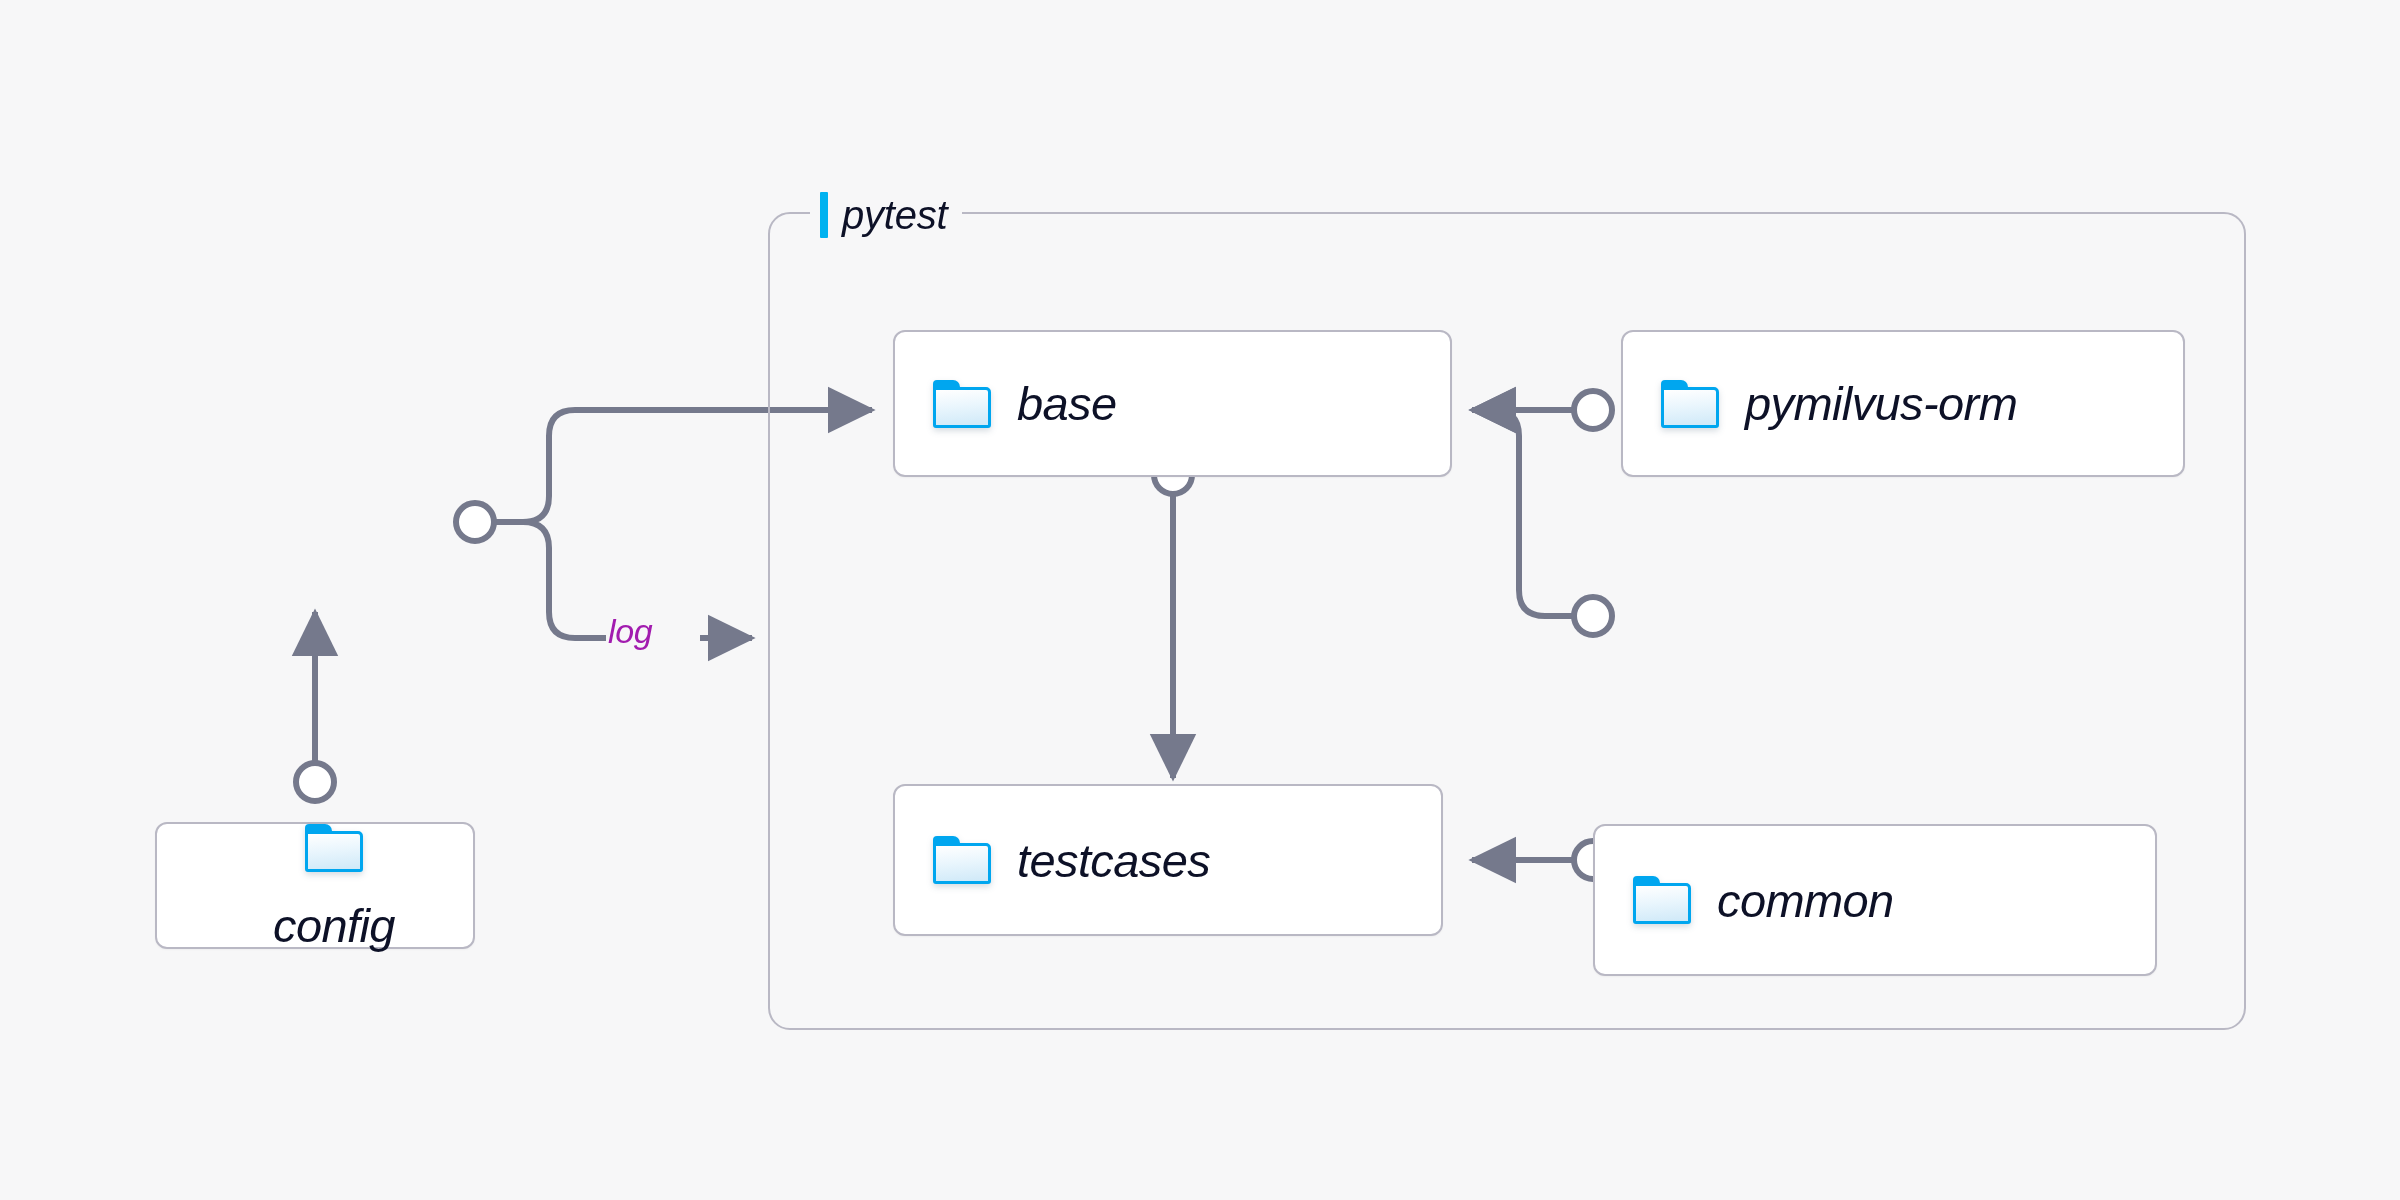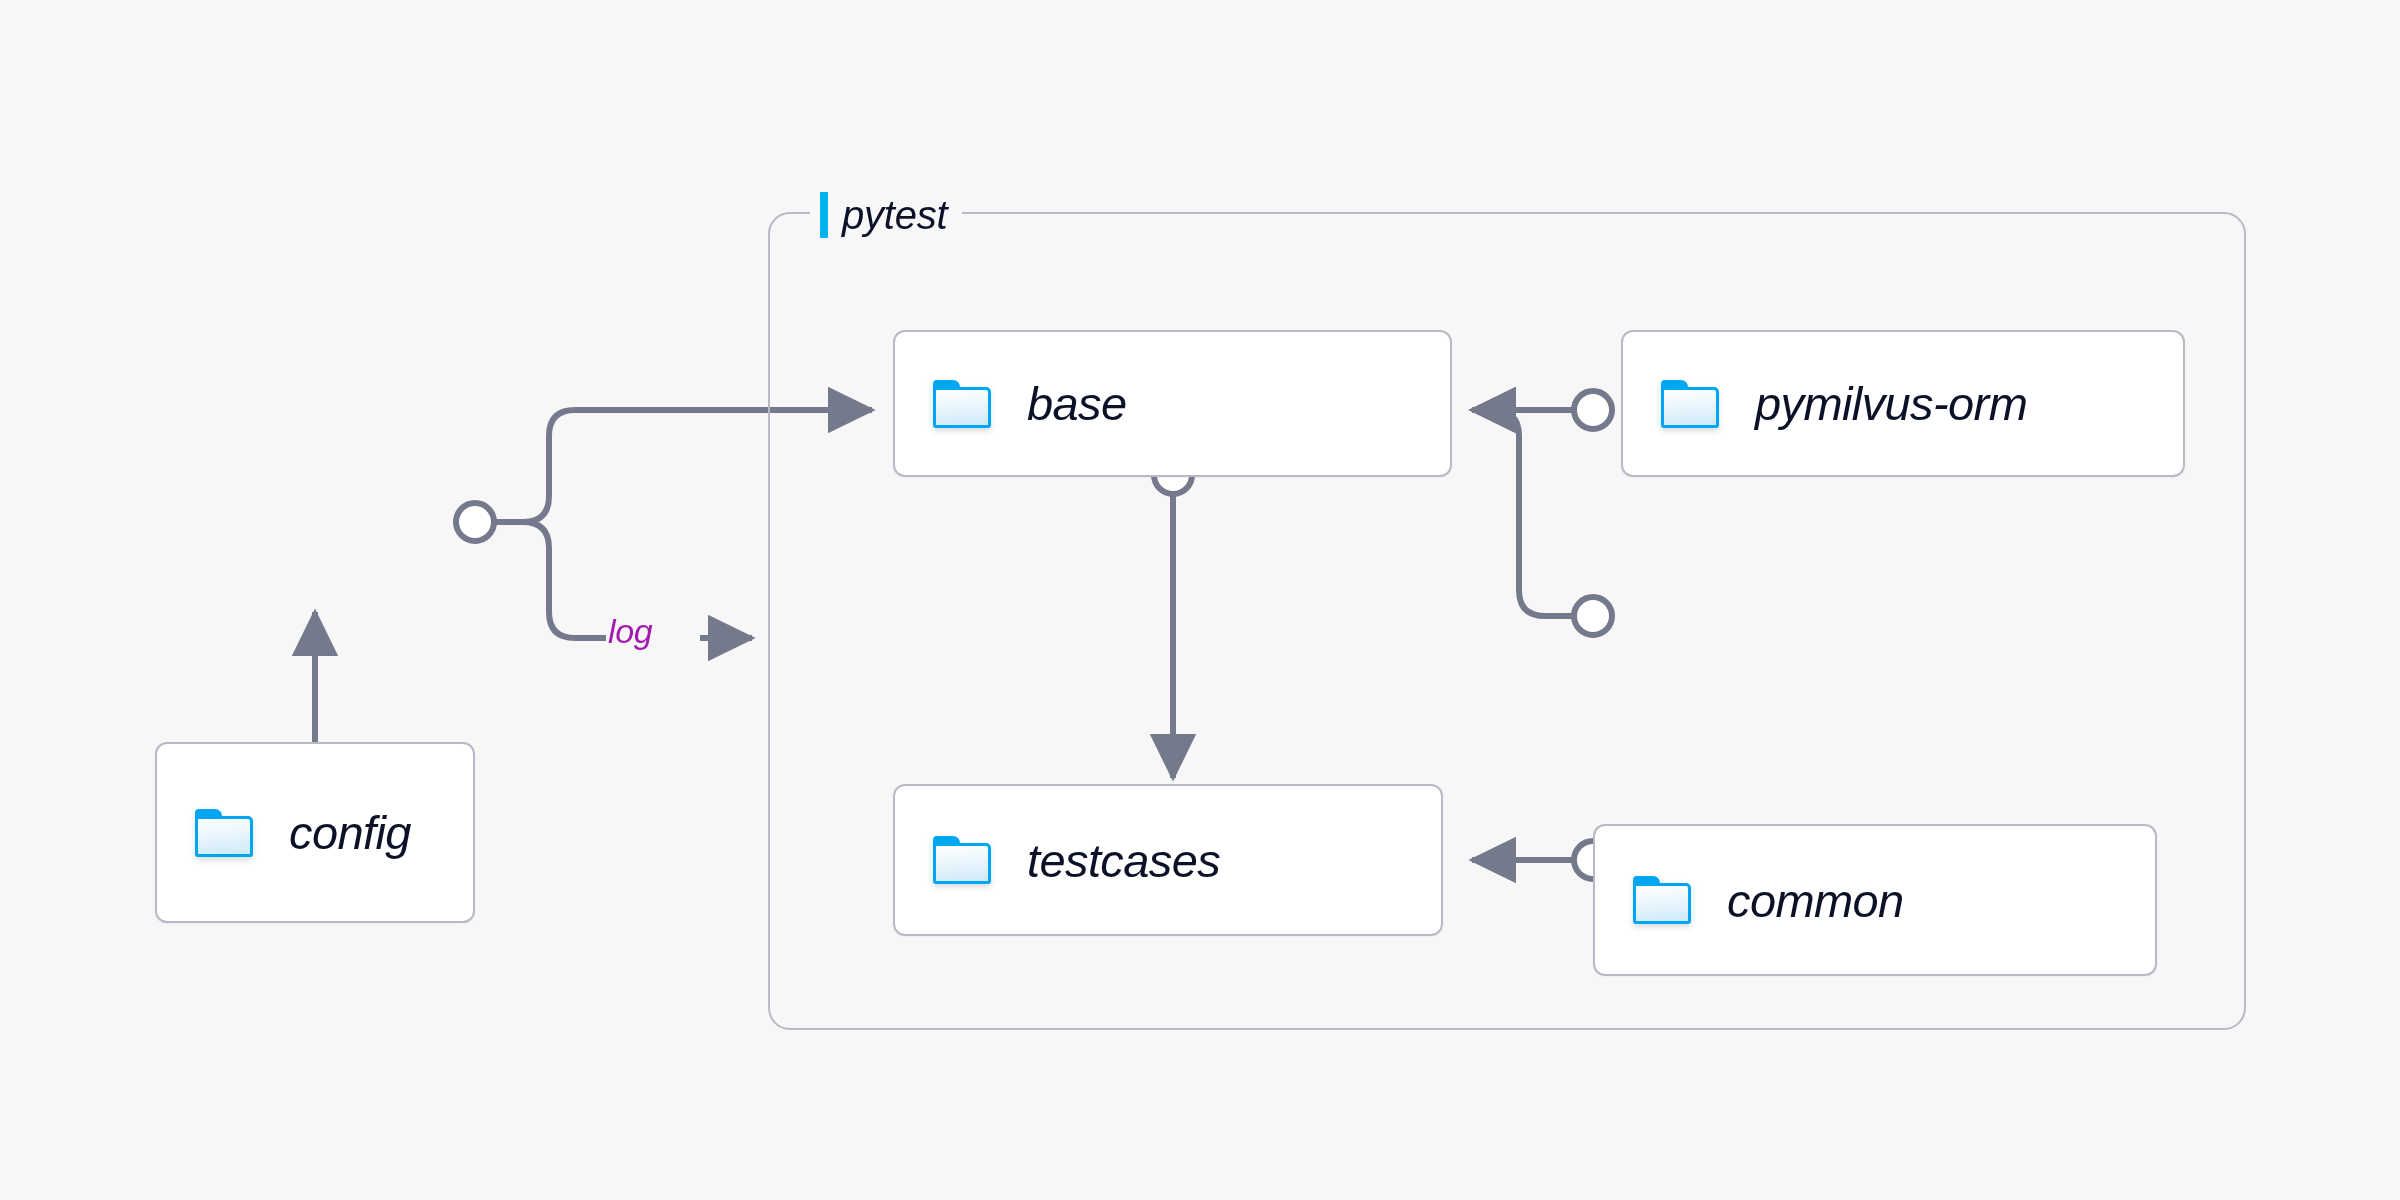--- a/index.html
+++ b/index.html
@@ -64,21 +64,21 @@
   
   .node {
     position: absolute;
     box-sizing: border-box;
     background: #ffffff;
     border: 2px solid #b9b8c4;
     border-radius: 12px;
     display: flex;
     align-items: center;
     padding-left: 38px;
-    gap: 36px;
+    gap: 26px;
     box-shadow: 0 1px 2px rgba(16,18,36,0.04);
   }
   .node .label {
     font-size: 47px;
     color: #0d1127;
     letter-spacing: -0.6px;
     white-space: nowrap;
   }
 
   
@@ -170,21 +170,21 @@
   </svg>
 
   <div class="group" style="left:768px; top:212px; width:1478px; height:818px;"></div>
 
   <div class="group-label" style="left:810px; top:188px;">
     <span class="bar"></span>
     <span class="gtext">pytest</span>
   </div>
 
 
-  <div class="node" style="left:155px; top:742px; width:320px; height:181px;">
+  <div class="node" style="left:155px; top:822px; width:320px; height:127px;flex-direction:column;">
     <span class="folder">
       <span class="tab"></span>
         <span class="body"></span>
     </span>
     <span class="label">config</span>
   </div>
 
   <div class="node" style="left:893px; top:330px; width:559px; height:147px;">
     <span class="folder">
       <span class="tab"></span>

